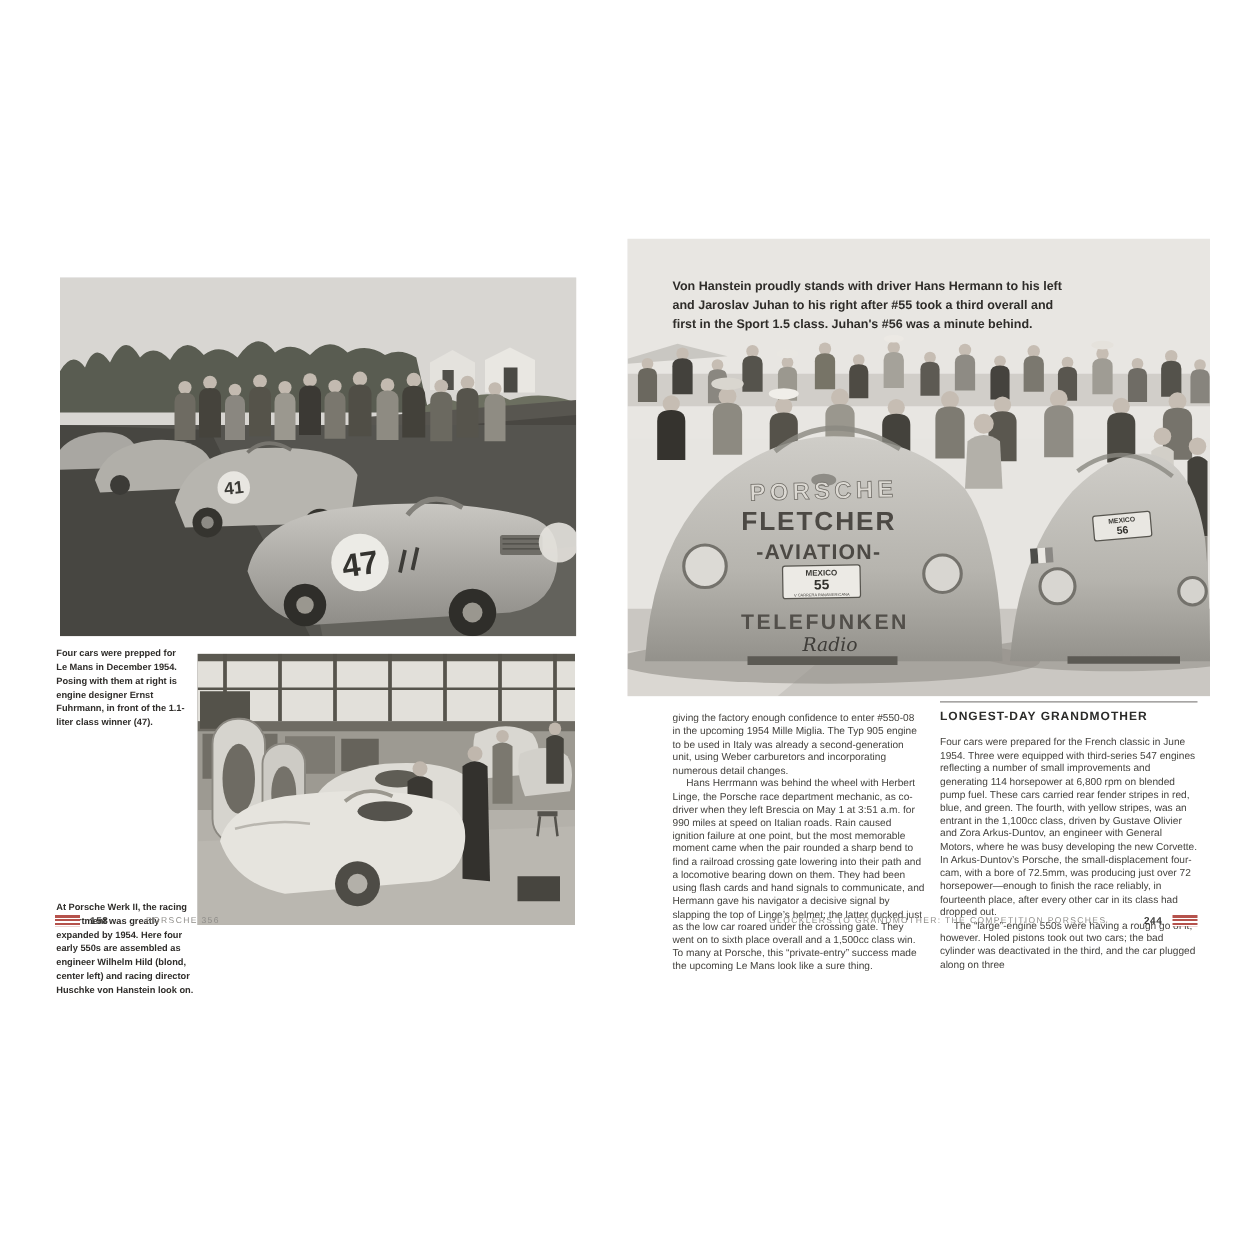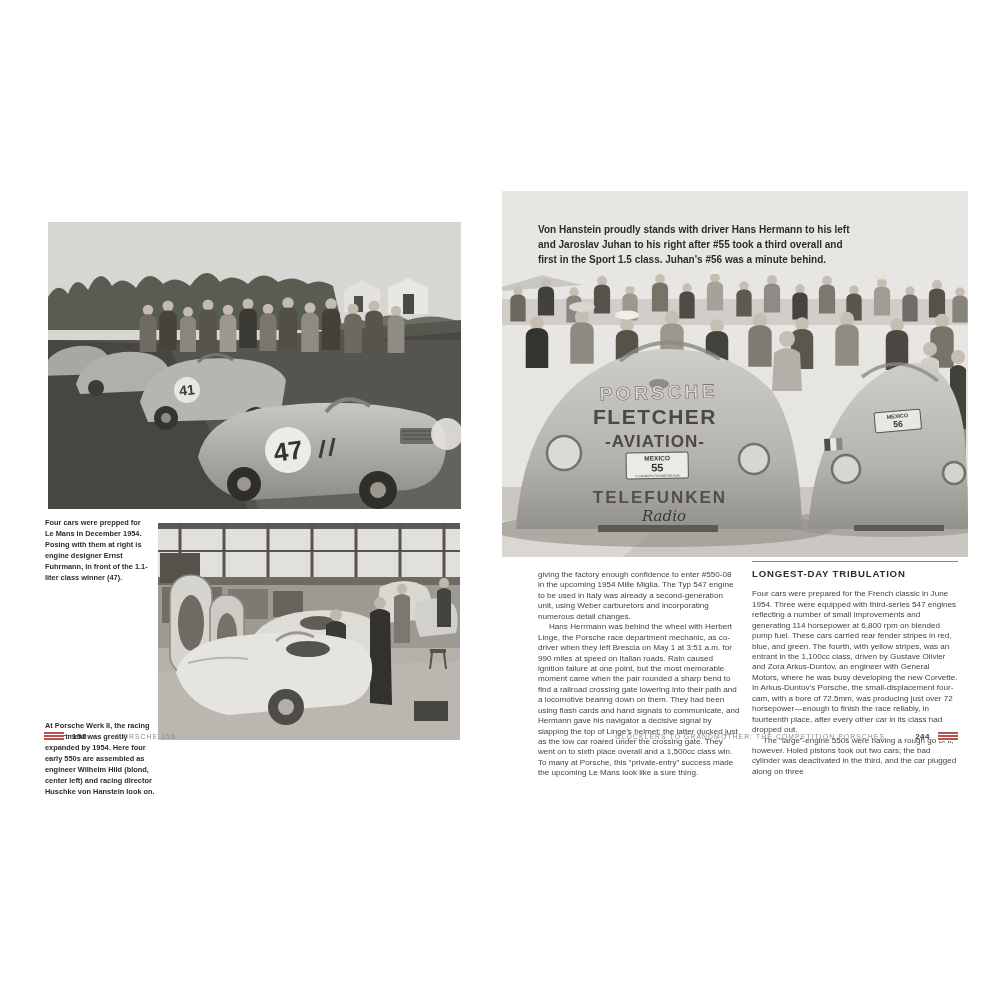--- a/index.html
+++ b/index.html
@@ -282,27 +282,27 @@
           <text x="23" y="16" font-size="8.5" font-weight="bold" text-anchor="middle" fill="#33322e">56</text>
         </g>
         <rect x="352" y="334" width="90" height="6" fill="#5c5a54"></rect>
       </g>
     </svg>
 
     <figcaption class="photo-caption-overlay">Von Hanstein proudly stands with driver Hans Hermann to his left and Jaroslav Juhan to his right after #55 took a third overall and first in the Sport 1.5 class. Juhan's #56 was a minute behind.</figcaption>
   </figure>
 
   <div class="body-col" style="left:538px;top:570px;width:202px;">
-    <p>giving the factory enough confidence to enter #550-08 in the upcoming 1954 Mille Miglia. The Typ 547 engine to be used in Italy was already a second-generation unit, using Weber carburetors and incorporating numerous detail changes.</p>
+    <p>giving the factory enough confidence to enter #550-08 in the upcoming 1954 Mille Miglia. The Typ 905 engine to be used in Italy was already a second-generation unit, using Weber carburetors and incorporating numerous detail changes.</p>
     <p class="indent">Hans Herrmann was behind the wheel with Herbert Linge, the Porsche race department mechanic, as co-driver when they left Brescia on May 1 at 3:51 a.m. for 990 miles at speed on Italian roads. Rain caused ignition failure at one point, but the most memorable moment came when the pair rounded a sharp bend to find a railroad crossing gate lowering into their path and a locomotive bearing down on them. They had been using flash cards and hand signals to communicate, and Hermann gave his navigator a decisive signal by slapping the top of Linge’s helmet; the latter ducked just as the low car roared under the crossing gate. They went on to sixth place overall and a 1,500cc class win. To many at Porsche, this “private-entry” success made the upcoming Le Mans look like a sure thing.</p>
   </div>
 
   <div class="body-col" style="left:752px;top:561px;width:206px;">
     <div class="col-rule"></div>
-    <h2 class="heading">LONGEST-DAY TRIBULATION</h2>
+    <h2 class="heading">LONGEST-DAY GRANDMOTHER</h2>
     <p>Four cars were prepared for the French classic in June 1954. Three were equipped with third-series 547 engines reflecting a number of small improvements and generating 114 horsepower at 6,800 rpm on blended pump fuel. These cars carried rear fender stripes in red, blue, and green. The fourth, with yellow stripes, was an entrant in the 1,100cc class, driven by Gustave Olivier and Zora Arkus-Duntov, an engineer with General Motors, where he was busy developing the new Corvette. In Arkus-Duntov’s Porsche, the small-displacement four-cam, with a bore of 72.5mm, was producing just over 72 horsepower—enough to finish the race reliably, in fourteenth place, after every other car in its class had dropped out.</p>
     <p class="indent">The “large”-engine 550s were having a rough go of it, however. Holed pistons took out two cars; the bad cylinder was deactivated in the third, and the car plugged along on three</p>
   </div>
 
   <div class="footer" style="right:42px;">
     <span class="footer-label" style="margin-right:22px;">GLÖCKLERS TO GRANDMOTHER: THE COMPETITION PORSCHES</span>
     <span class="page-num">244</span>
     <div class="red-mark"></div>
   </div>
 

